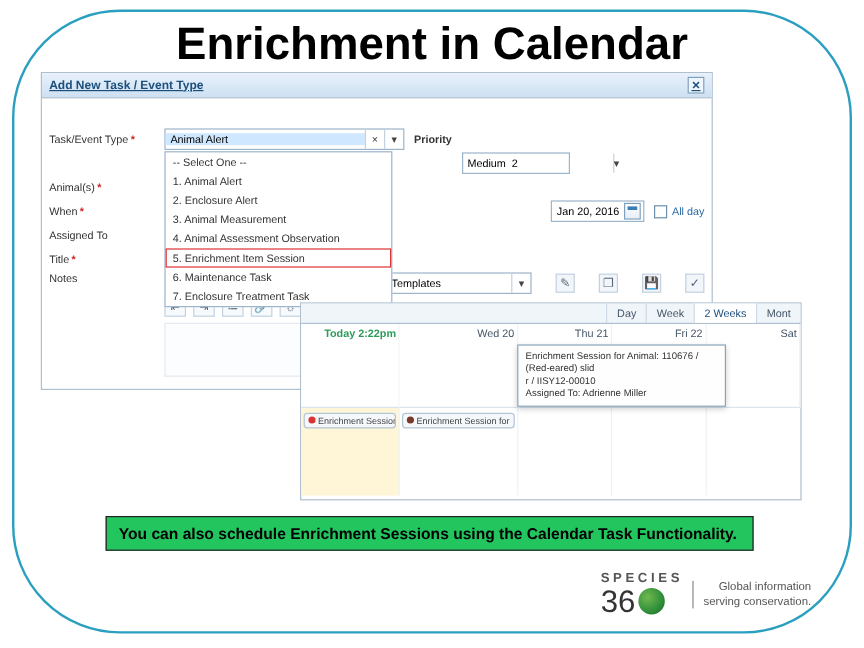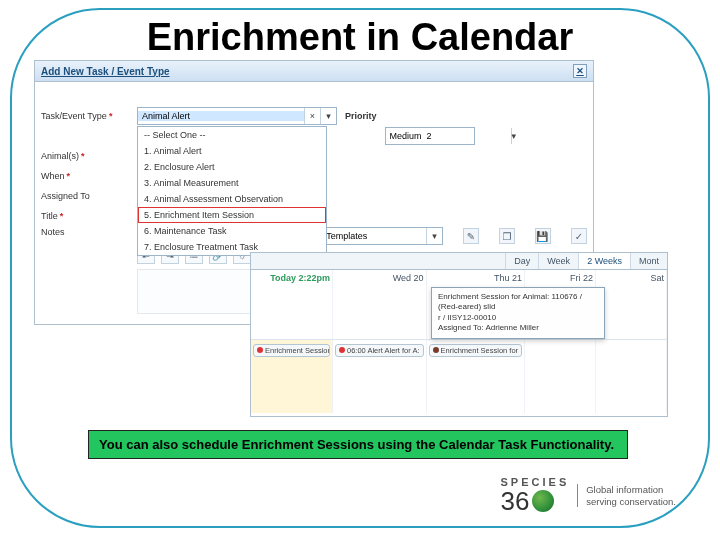--- a/index.html
+++ b/index.html
@@ -276,20 +276,21 @@
   }
   
   .logo-wrap {
     position: absolute;
     right: 44px;
     bottom: 26px;
     display: flex;
     align-items: center;
     gap: 8px;
     z-index: 6;
+    text-align: right;
   }
   .logo-360 {
     display: flex;
     align-items: center;
     gap: 6px;
   }
   .logo-txt {
     display: flex;
     flex-direction: column;
     line-height: 1;
@@ -367,20 +368,30 @@
       <div class="form-label">
         <span>Animal(s)</span><span class="req">*</span>
       </div>
       <div></div>
     </div>
 
     <div class="form-row">
       <div class="form-label">
         <span>When</span><span class="req">*</span>
       </div>
+      <div class="when-right">
+        <div class="date-field">
+          <span>Jan 20, 2016</span>
+          <span class="cal-icon"></span>
+        </div>
+        <div class="allday">
+          <span class="cb"></span>
+          <span>All day</span>
+        </div>
+      </div>
     </div>
 
     <div class="form-row">
       <div class="form-label">Assigned To</div>
       <div></div>
     </div>
 
     <div class="form-row">
       <div class="form-label">
         <span>Title</span><span class="req">*</span>
@@ -433,26 +444,20 @@
     <div class="cal-header">Sat</div>
 
     <div class="cal-cell today-col" style="background:#fff6d7;">
       <div class="event-chip">
         <span class="dot red"></span>
         <span>Enrichment Session fo</span>
       </div>
     </div>
     <div class="cal-cell">
       <div class="event-chip">
-        <span class="dot red"></span>
-        <span>06:00 Alert Alert for A:</span>
-      </div>
-    </div>
-    <div class="cal-cell">
-      <div class="event-chip">
         <span class="dot dk"></span>
         <span>Enrichment Session for</span>
       </div>
     </div>
     <div class="cal-cell"></div>
     <div class="cal-cell"></div>
   </div>
 
   <div class="tooltip">
     <div>Enrichment Session for Animal: 110676 / (Red-eared) slid</div>

